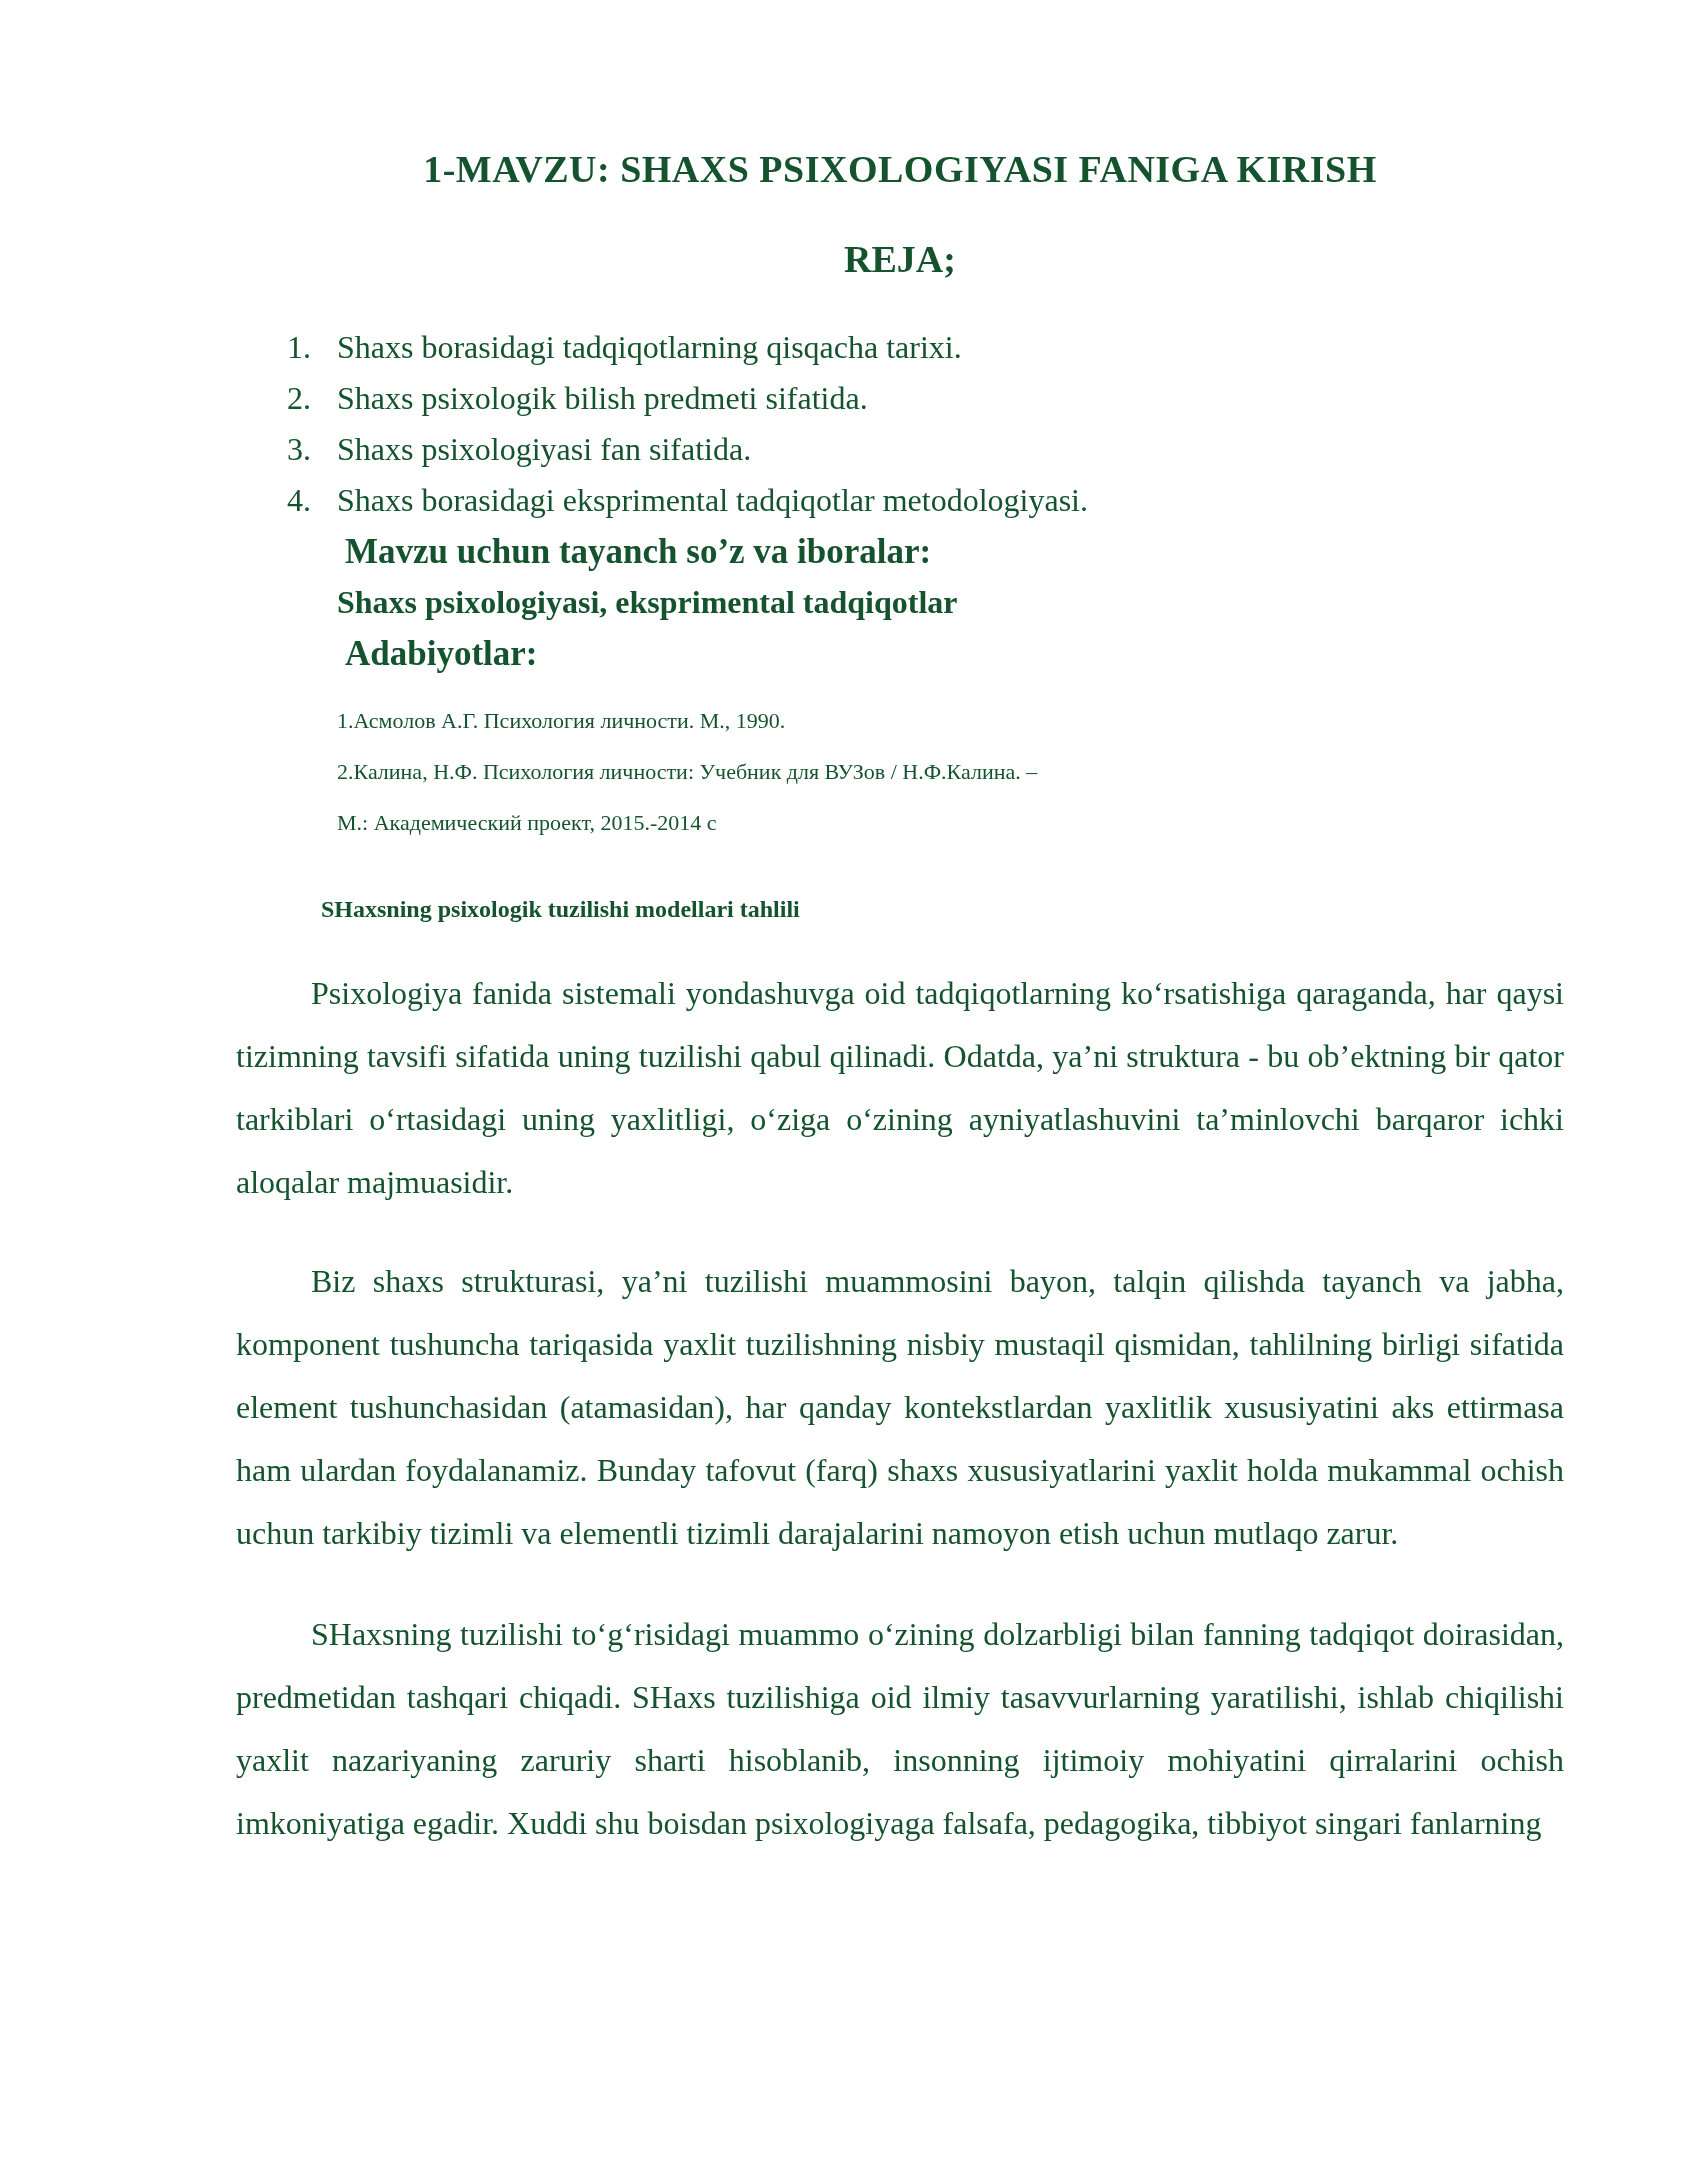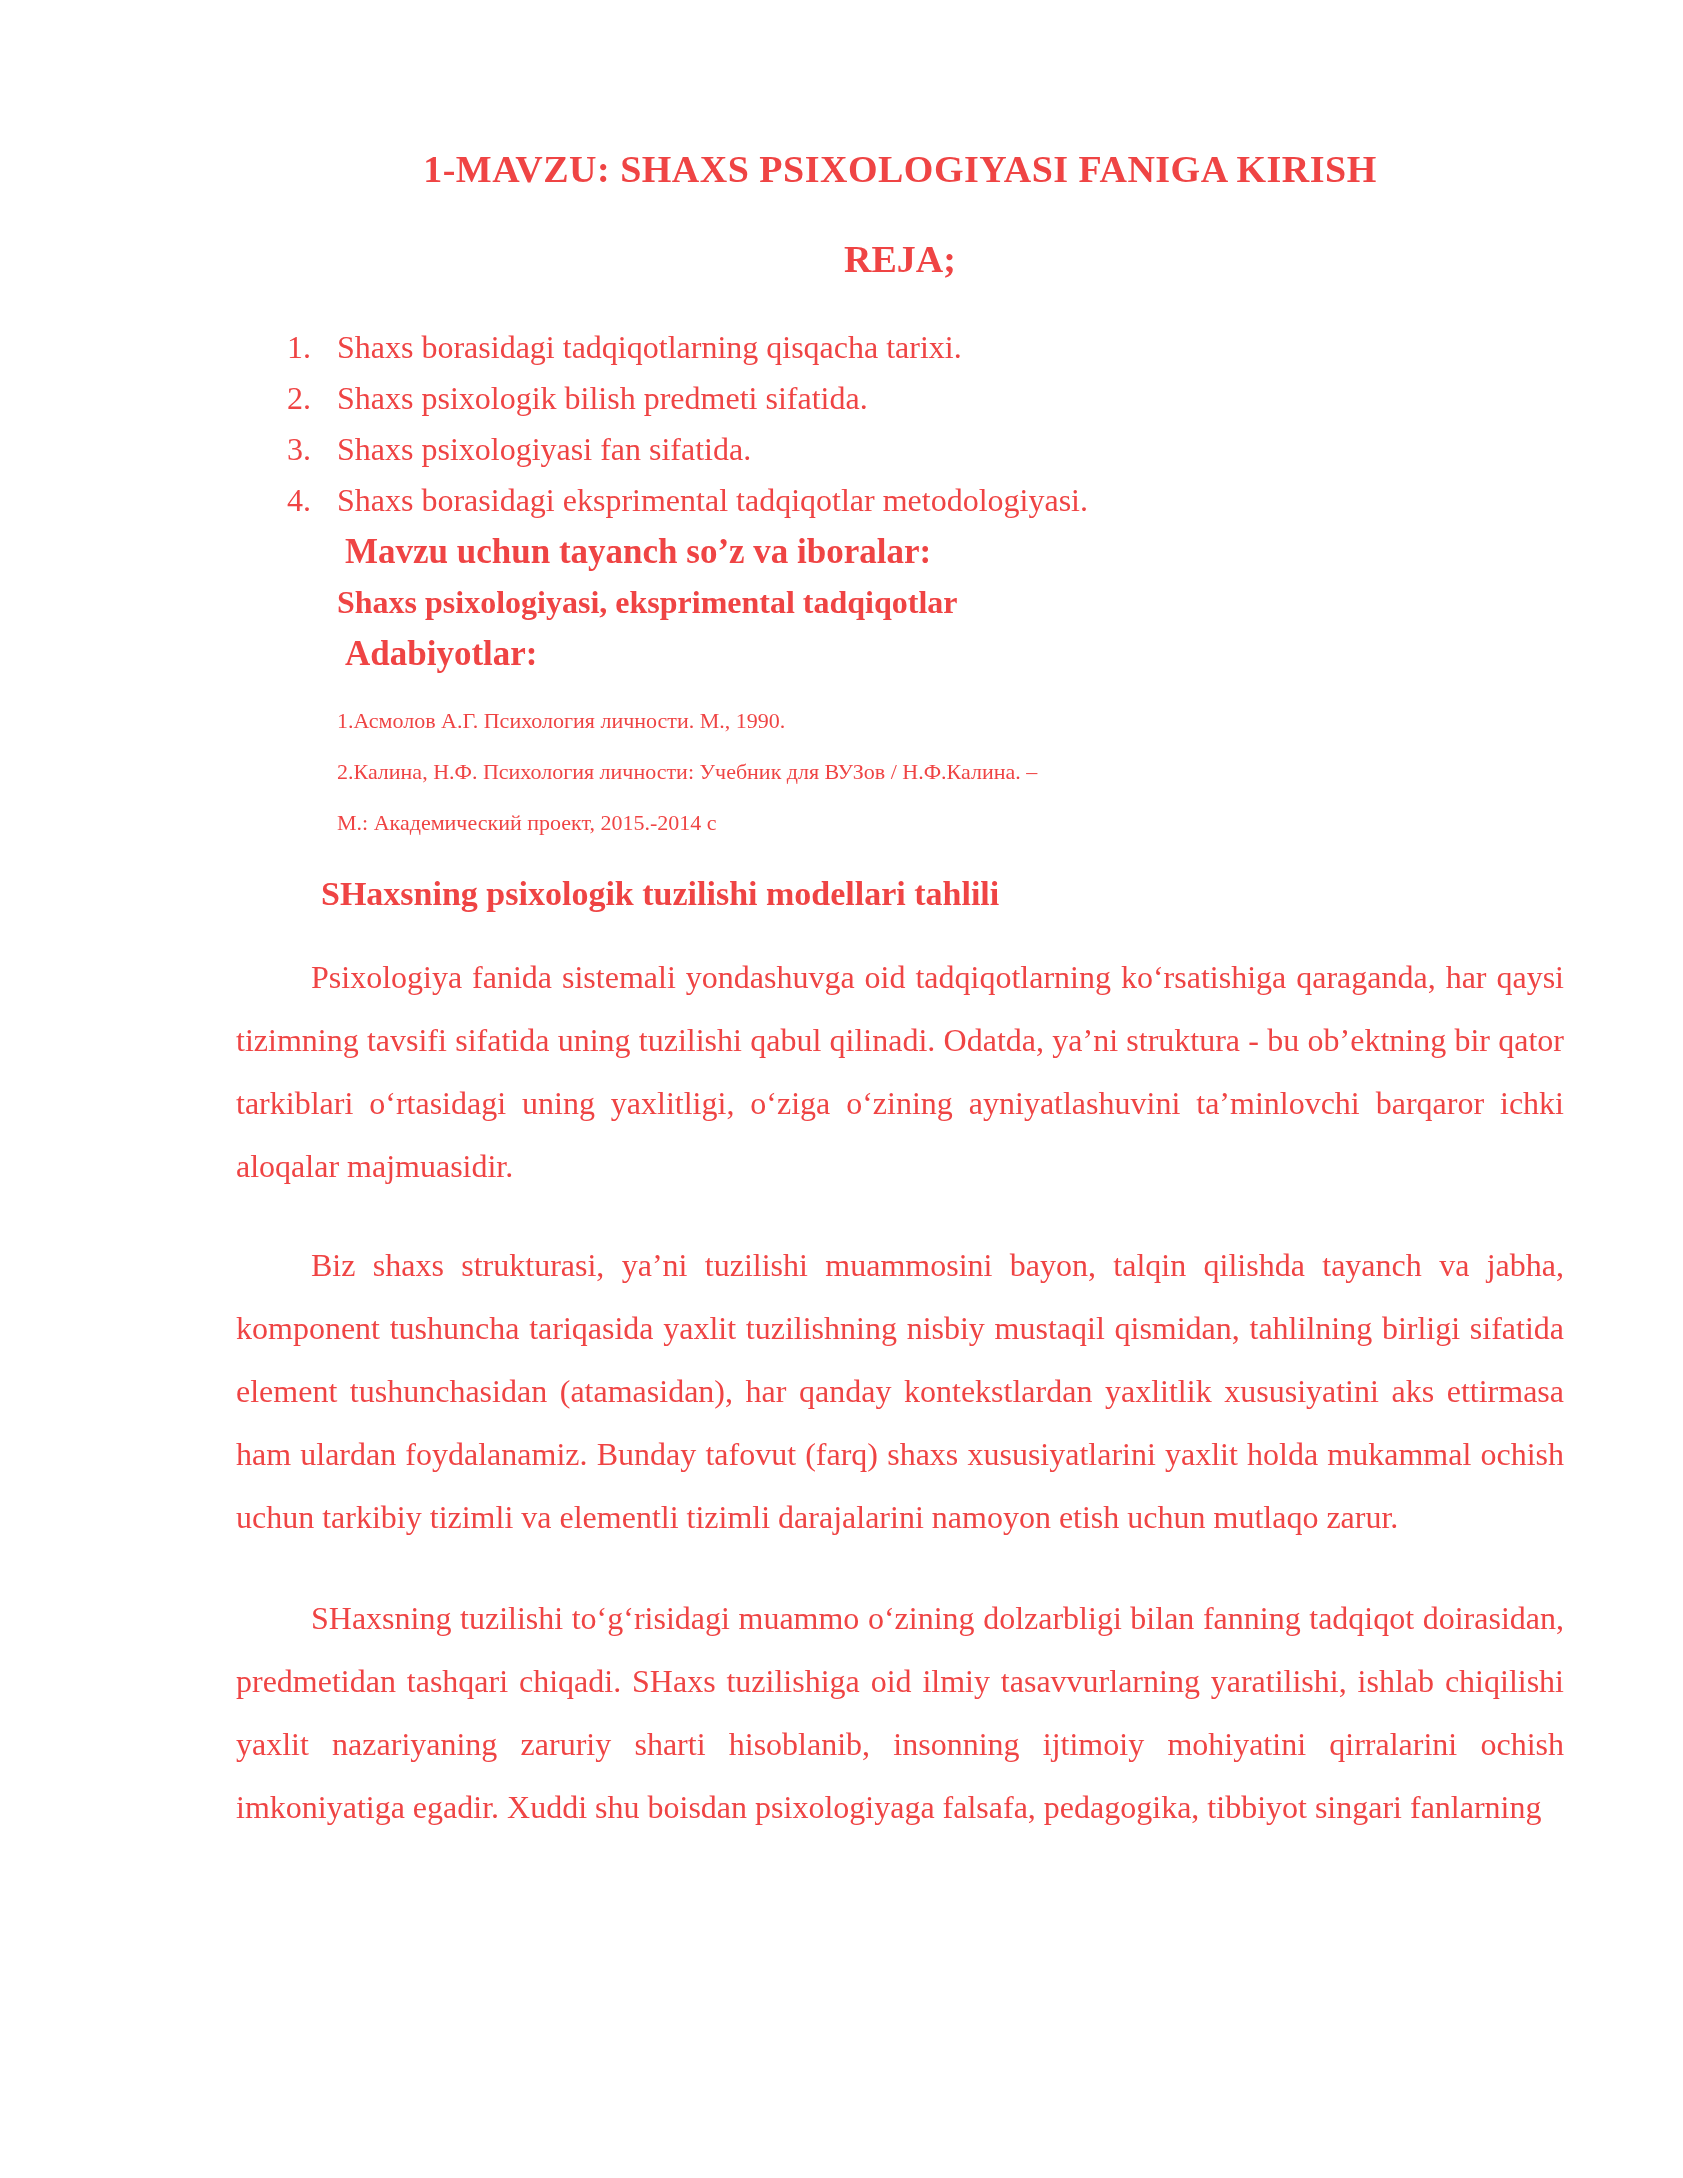--- a/index.html
+++ b/index.html
@@ -5,21 +5,21 @@
   html, body {
     margin: 0;
     padding: 0;
     background: #ffffff;
   }
   .page {
     position: relative;
     width: 1683px;
     height: 2178px;
     background: #ffffff;
-    color: #ef4444;
+    color: #14532d;
     font-family: "Liberation Serif", "DejaVu Serif", serif;
     box-sizing: border-box;
     padding: 144px 119px 0 236px;
     overflow: hidden;
   }
   .doc-title {
     font-size: 38px;
     font-weight: bold;
     line-height: 50px;
     text-align: center;
@@ -64,22 +64,22 @@
   .literature-block {
     margin-top: 16px;
   }
   .ref-line {
     font-size: 22px;
     line-height: 51px;
     padding-left: 101px;
     white-space: nowrap;
   }
   .section-heading {
-    margin-top: 20px;
-    font-size: 34px;
+    margin-top: 36px;
+    font-size: 24px;
     font-weight: bold;
     line-height: 51px;
     padding-left: 85px;
   }
   .body-paragraph {
     font-size: 32px;
     line-height: 63px;
     text-align: justify;
     text-indent: 75px;
     margin: 0;

